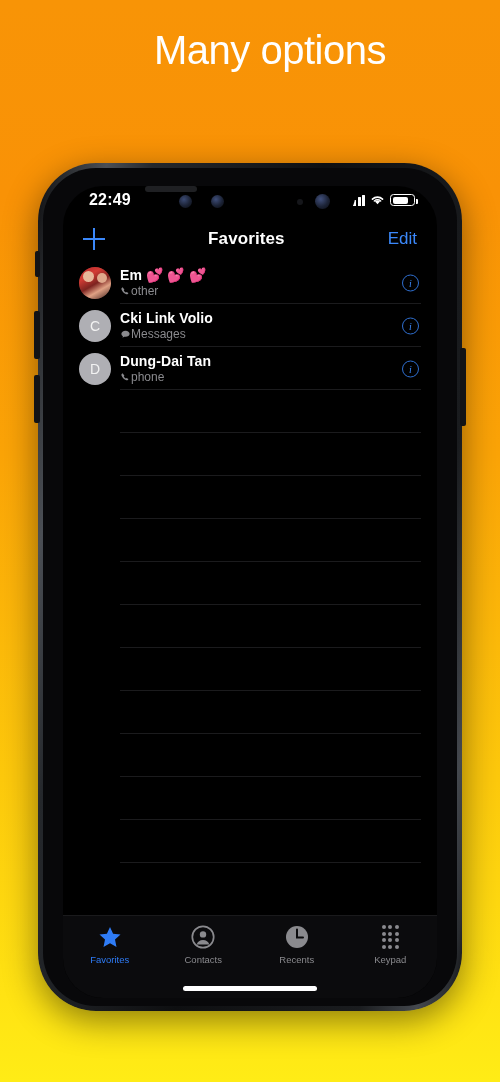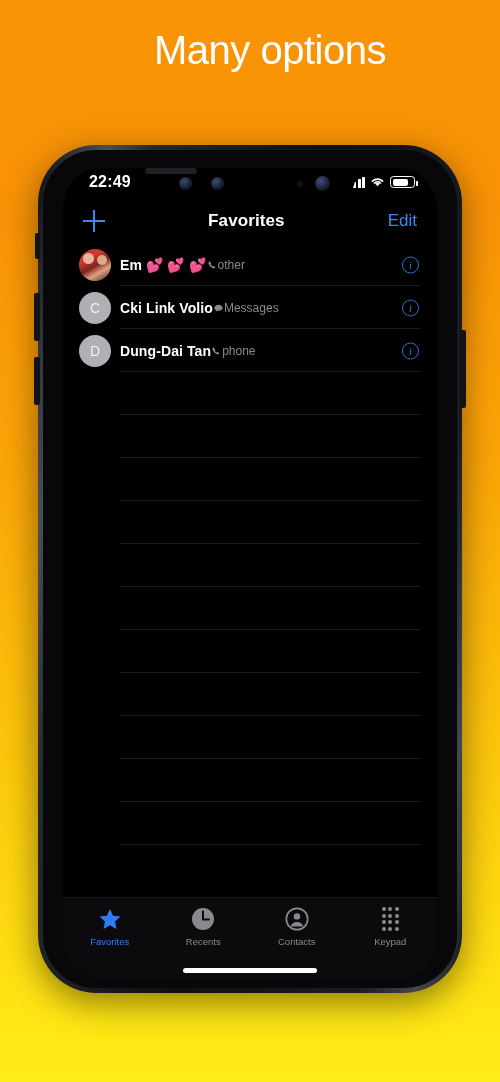--- a/index.html
+++ b/index.html
@@ -11,21 +11,21 @@
   }
 
   
   .caption{
     position:absolute; top:28px; left:0; width:500px; text-align:center;
     font-size:40px; color:#FFFFFF; letter-spacing:-0.5px; font-weight:400;margin-left:20px;
   }
 
   
   .phone{
-    position:absolute; left:38px; top:145px; width:424px; height:848px;
+    position:absolute; left:38px; top:163px; width:424px; height:848px;
     border-radius:58px;
     background:linear-gradient(100deg,#0c0c0e 0%,#2f3236 6%,#4b4f55 12%,#25282c 20%,#0e0f11 50%,#1a1c1f 82%,#44484e 92%,#2a2d31 97%,#0b0b0d 100%);
     box-shadow:0 10px 34px rgba(0,0,0,.45);
   }
   .phone-inner{
     position:absolute; left:5px; top:5px; right:5px; bottom:5px;
     border-radius:53px; background:#08080a;
   }
   .screen{
     position:absolute; left:20px; top:18px; width:374px; height:812px;
@@ -93,21 +93,21 @@
     display:flex; align-items:center; justify-content:center;
     font-size:14px; color:#F2F2F2; background:#AFAFB4; overflow:hidden; position:relative;
   }
   .avatar.photo{ background:#2b1a18; }
   .avatar.photo .ph-bg{ position:absolute; inset:0;
     background:linear-gradient(150deg,#b8252a 0%,#d23b34 28%,#7d2420 52%,#e0a184 70%,#3a1b18 100%); }
   .avatar.photo .ph-f1{ position:absolute; left:4px; top:4px; width:11px; height:11px;
     border-radius:50%; background:#e8b79a; }
   .avatar.photo .ph-f2{ position:absolute; left:18px; top:6px; width:10px; height:10px;
     border-radius:50%; background:#dfa98c; }
-  .row-text{ margin-left:9px; display:flex; flex-direction:row; justify-content:space-between; }
+  .row-text{ margin-left:9px; display:flex; flex-direction:column; justify-content:space-between; }
   .row-name{ font-size:14px; font-weight:700; color:#fff; line-height:16px; letter-spacing:.1px; }
   .row-sub{ display:flex; align-items:center; gap:0; font-size:12px; color:#8A8A8E; line-height:15px; margin-top:1px; }
   .ico-phone,.ico-msg{ flex:0 0 11px; width:11px; height:11px; display:block; }
   .info-btn{
     position:absolute; right:18px; top:50%; transform:translateY(-50%);
     width:17px; height:17px; border:1.3px solid #2F6FD0; border-radius:50%;
     color:#3B88FA; font-size:10px; font-style:italic; font-family:"Liberation Serif",serif;
     display:flex; align-items:center; justify-content:center;
   }
   .row-empty{ position:relative; height:43px; }
@@ -274,38 +274,38 @@
           <div class="tab-ico">
             <svg width="24" height="23" viewBox="0 0 24 23">
                 <path d="M12 1l3.1 6.8 7.4.8-5.5 5 1.5 7.3L12 17.2 5.5 20.9 7 13.6 1.5 8.6l7.4-.8z" fill="#2F7CF6"></path>
               </svg>
           </div>
           <div class="tab-label">Favorites</div>
         </div>
         <div class="tab">
           <div class="tab-ico">
             <svg width="24" height="24" viewBox="0 0 24 24">
-              <circle cx="12" cy="12" r="11" fill="#8A8A8E"></circle>
-              <path d="M12 4.5v8h6" stroke="#0B0B0D" stroke-width="2" fill="none" stroke-linecap="round"></path>
-            </svg>
-          </div>
-          <div class="tab-label">Recents</div>
-        </div>
-        <div class="tab">
-          <div class="tab-ico">
-            <svg width="24" height="24" viewBox="0 0 24 24">
               <circle cx="12" cy="12" r="10.7" fill="none" stroke="#8A8A8E" stroke-width="1.7"></circle>
               <circle cx="12" cy="9.4" r="3.2" fill="#8A8A8E"></circle>
               <path d="M5.6 19.4a6.8 6.8 0 0 1 12.8 0" fill="#8A8A8E"></path>
             </svg>
           </div>
           <div class="tab-label">Contacts</div>
         </div>
         <div class="tab">
           <div class="tab-ico">
+            <svg width="24" height="24" viewBox="0 0 24 24">
+              <circle cx="12" cy="12" r="11" fill="#8A8A8E"></circle>
+              <path d="M12 4.5v8h6" stroke="#0B0B0D" stroke-width="2" fill="none" stroke-linecap="round"></path>
+            </svg>
+          </div>
+          <div class="tab-label">Recents</div>
+        </div>
+        <div class="tab">
+          <div class="tab-ico">
             <div class="keypad-grid">
               <span></span>
                 <span></span>
                 <span></span>
               <span></span>
                 <span></span>
                 <span></span>
               <span></span>
                 <span></span>
                 <span></span>

